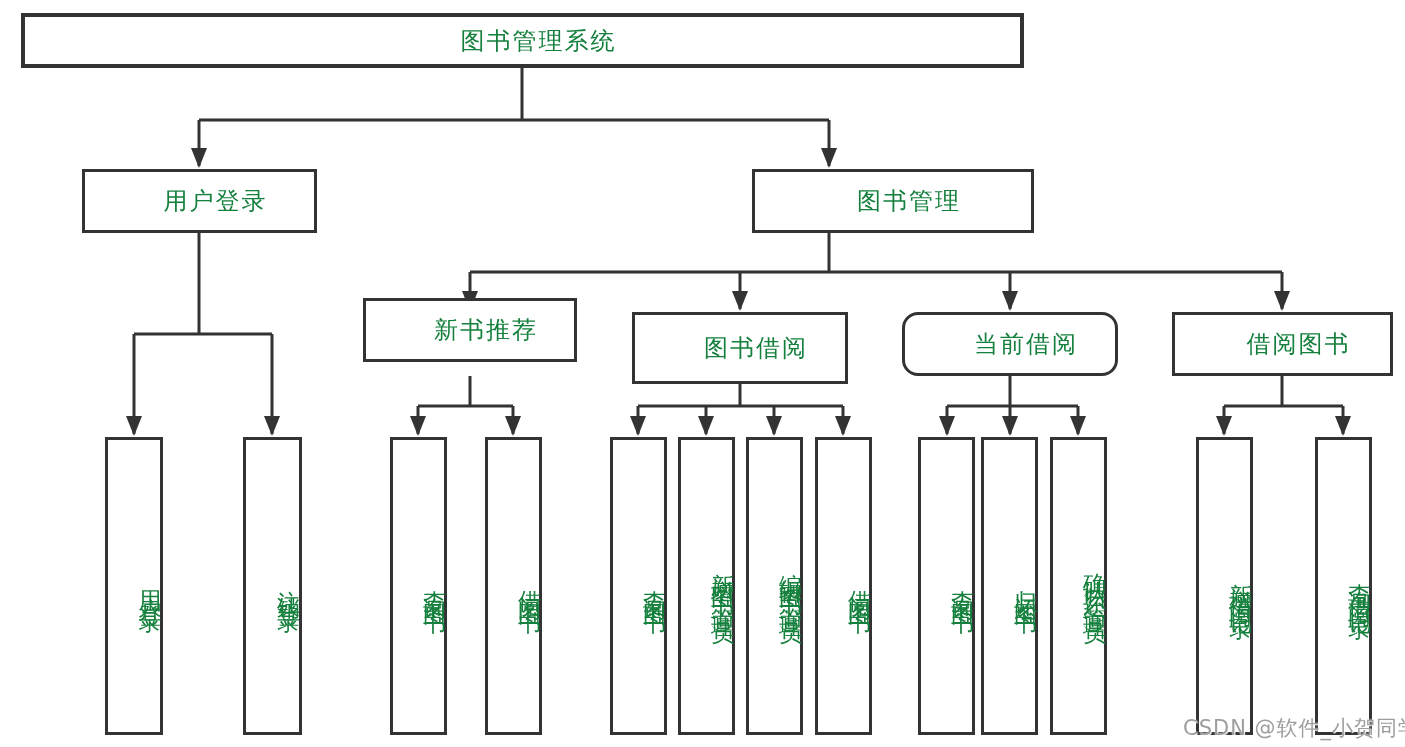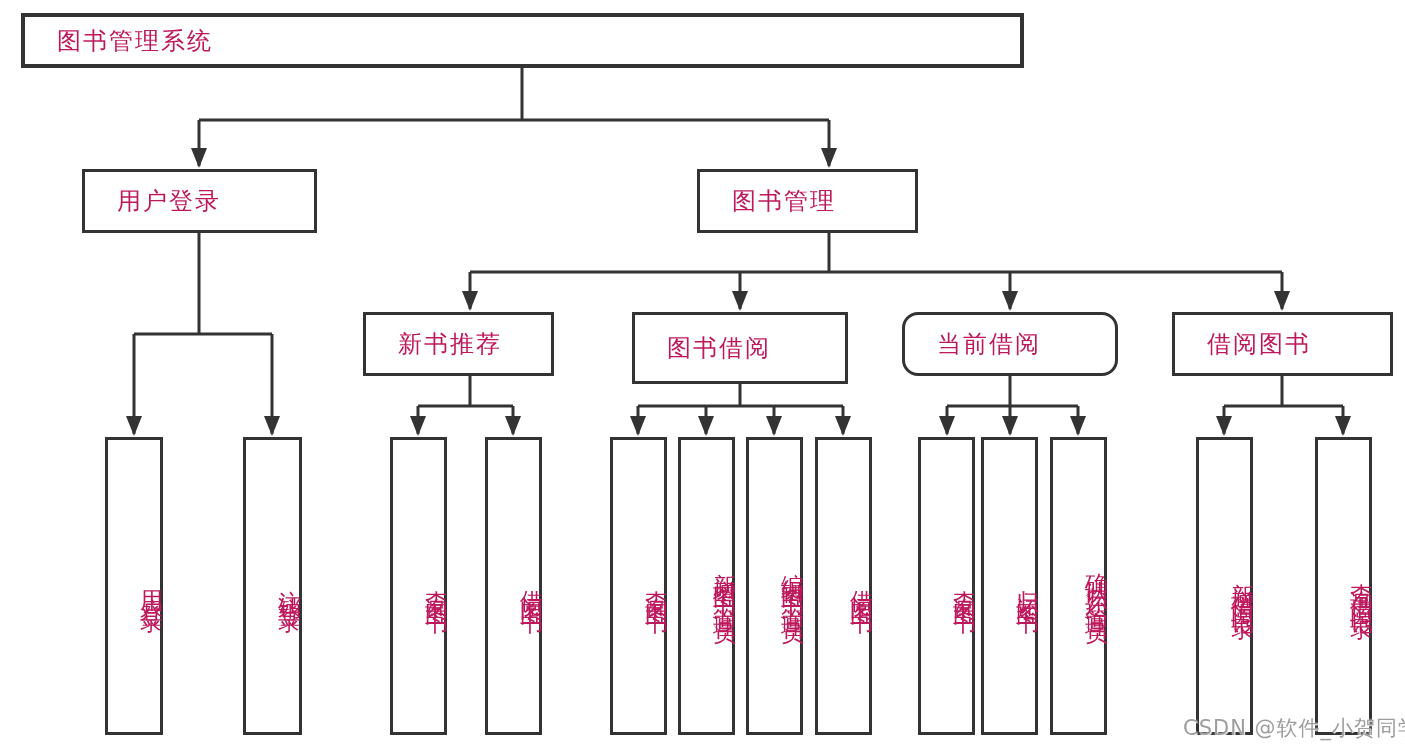--- a/index.html
+++ b/index.html
@@ -11,25 +11,25 @@
     color:#262626;
     overflow:hidden;
   }
   .node{
     position:absolute;
     box-sizing:border-box;
     background:#ffffff;
     border:3px solid #333333;
     display:flex;
     align-items:center;
-    justify-content:flex-start;
+    justify-content:center;
     text-align:center;
     font-size:24px;
     letter-spacing:2px;
-    color:#be185d;
+    color:#15803d;
     z-index:2;
     padding-left:32px;
   }
   .node.root{border-width:4px;}
   .leaf .v{
     writing-mode:vertical-rl;
     text-orientation:mixed;
     line-height:1;
     letter-spacing:7px;
     font-size:23px;
@@ -96,25 +96,25 @@
     <line class="ln" x1="1343" y1="406" x2="1343" y2="434" marker-end="url(#arr)"></line>
   </svg>
 
   <div class="node root" style="left:21px;top:13px;width:1003px;height:55px;">
     <span>图书管理系统</span>
   </div>
 
   <div class="node" style="left:82px;top:169px;width:235px;height:64px;">
     <span>用户登录</span>
   </div>
-  <div class="node" style="left:697px;top:169px;width:221px;height:64px;">
+  <div class="node" style="left:752px;top:169px;width:282px;height:64px;">
     <span>图书管理</span>
   </div>
 
-  <div class="node" style="left:363px;top:312px;width:191px;height:64px;">
+  <div class="node" style="left:363px;top:298px;width:214px;height:64px;">
     <span>新书推荐</span>
   </div>
   <div class="node" style="left:632px;top:312px;width:216px;height:72px;">
     <span>图书借阅</span>
   </div>
   <div class="node" style="left:902px;top:312px;width:216px;height:64px;border-radius:16px;">
     <span>当前借阅</span>
   </div>
   <div class="node" style="left:1172px;top:312px;width:221px;height:64px;">
     <span>借阅图书</span>

